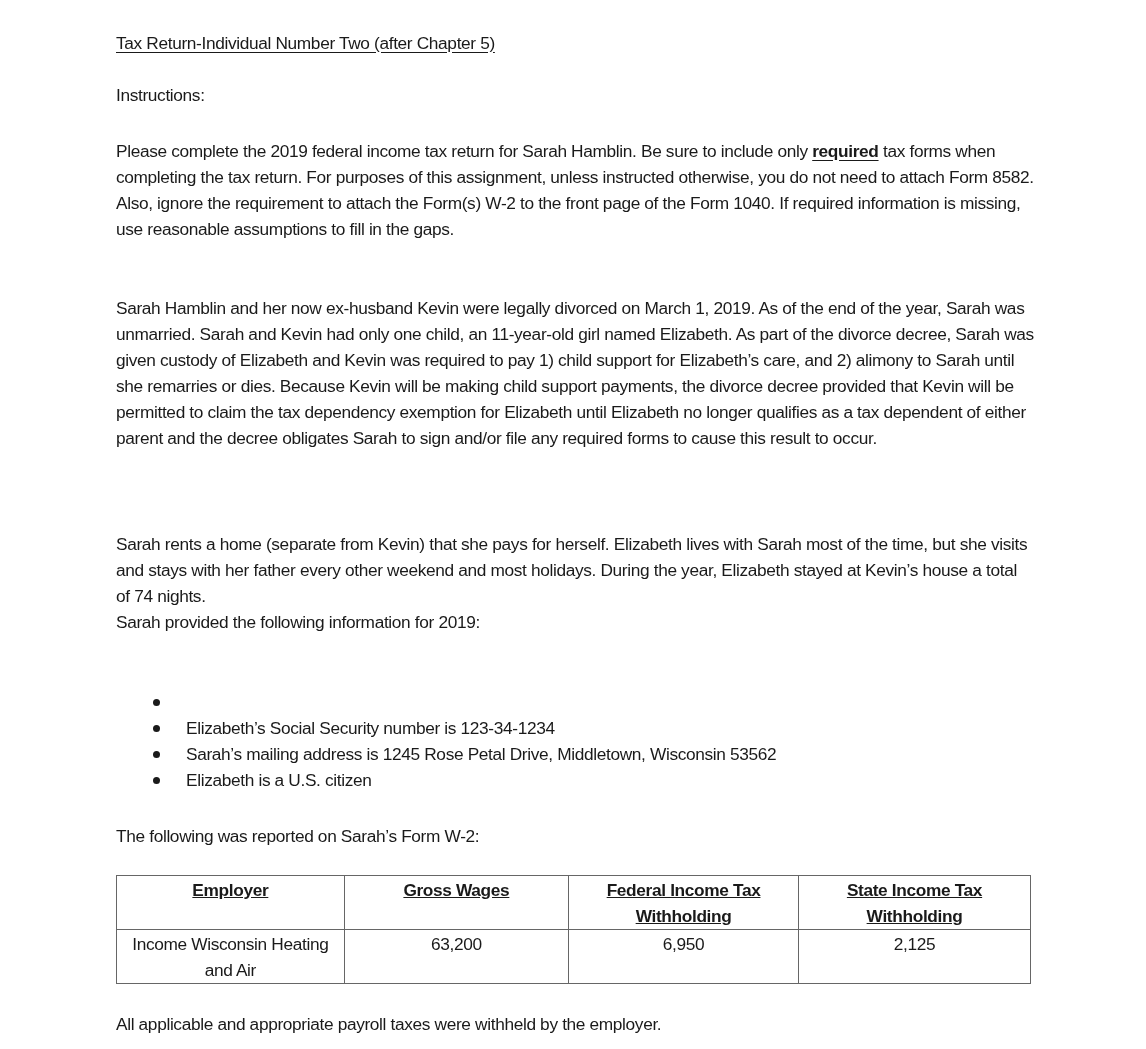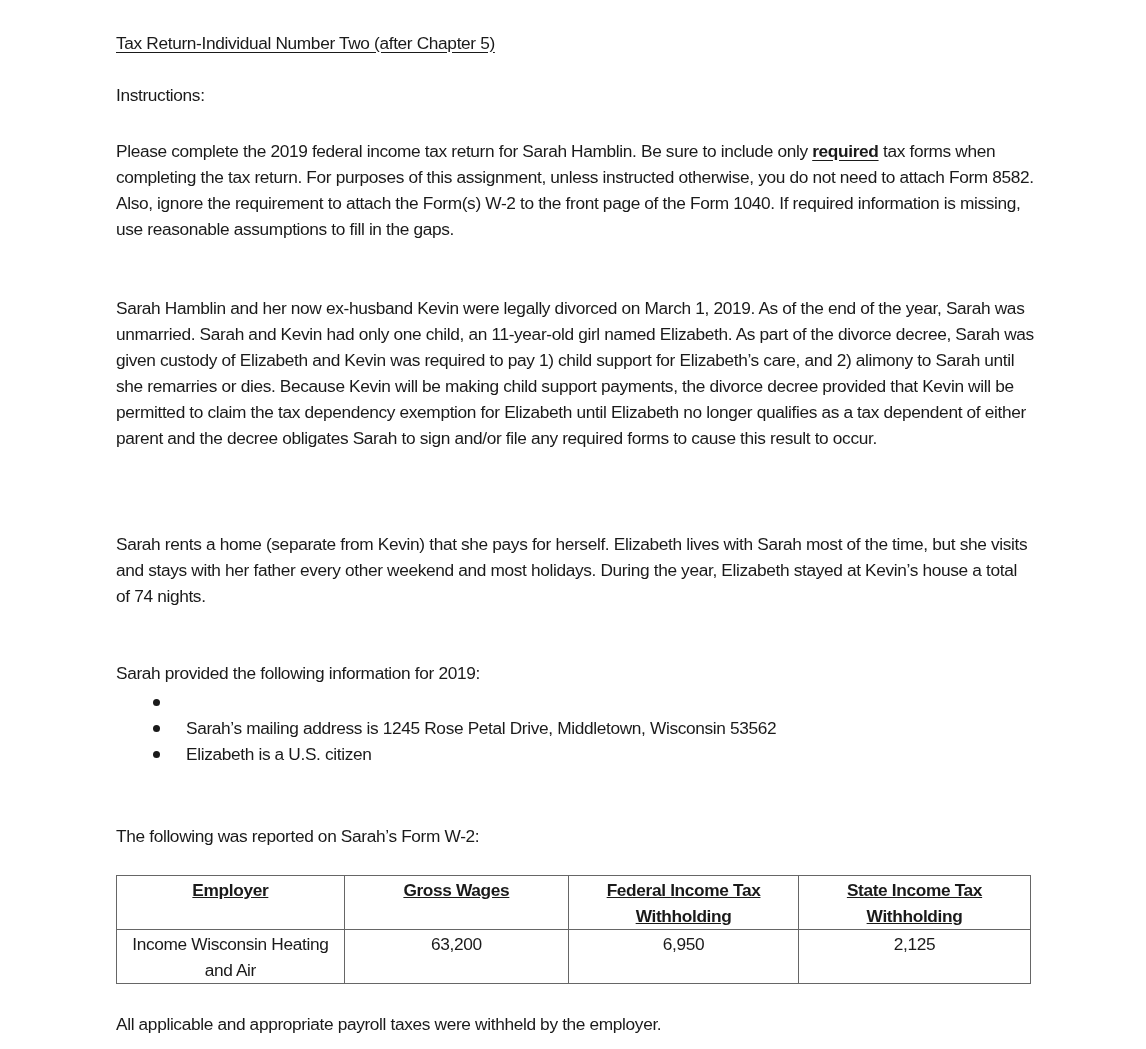--- a/index.html
+++ b/index.html
@@ -39,21 +39,21 @@
     .para {
       position: absolute;
       left: 0;
       width: 918px;
       line-height: 26px;
       margin: 0;
     }
     .para1 { top: 138px; }
     .para2 { top: 295px; }
     .para3 { top: 531px; }
-    .para4 { top: 660px; }
+    .para4 { top: 609px; }
     .bold-u {
       font-weight: bold;
       text-decoration: underline;
       text-underline-offset: 3px;
     }
     .bullets {
       position: absolute;
       top: 689px;
       left: 0;
       margin: 0;
@@ -117,20 +117,21 @@
   <p class="para para1"><span>Please complete the 2019 federal income tax return for Sarah Hamblin.  Be sure to include only </span><span class="bold-u">required</span><span> tax forms when completing the tax return.  For purposes of this assignment, unless instructed otherwise, you do not need to attach Form 8582.  Also, ignore the requirement to attach the Form(s) W-2 to the front page of the Form 1040.  If required information is missing, use reasonable assumptions to fill in the gaps.</span></p>
 
   <p class="para para2">Sarah Hamblin and her now ex-husband Kevin were legally divorced on March 1, 2019.  As of the end of the year, Sarah was unmarried.  Sarah and Kevin had only one child, an 11-year-old girl named Elizabeth.  As part of the divorce decree, Sarah was given custody of Elizabeth and Kevin was required to pay 1) child support for Elizabeth’s care, and 2) alimony to Sarah until she remarries or dies.  Because Kevin will be making child support payments, the divorce decree provided that Kevin will be permitted to claim the tax dependency exemption for Elizabeth until Elizabeth no longer qualifies as a tax dependent of either parent and the decree obligates Sarah to sign and/or file any required forms to cause this result to occur.</p>
 
   <p class="para para3">Sarah rents a home (separate from Kevin) that she pays for herself.  Elizabeth lives with Sarah most of the time, but she visits and stays with her father every other weekend and most holidays.  During the year, Elizabeth stayed at Kevin’s house a total of 74 nights.</p>
 
   <p class="para para4">Sarah provided the following information for 2019:</p>
 
   <ul class="bullets">
     <li><span class="bullet-dot"></span></li>
+    <li><span class="bullet-dot"></span><span>Elizabeth’s Social Security number is 123-34-1234</span></li>
     <li><span class="bullet-dot"></span><span>Sarah’s mailing address is 1245 Rose Petal Drive, Middletown, Wisconsin 53562</span></li>
     <li><span class="bullet-dot"></span><span>Elizabeth is a U.S. citizen</span></li>
   </ul>
 
   <p class="para para5">The following was reported on Sarah’s Form W-2:</p>
 
   <table class="w2-table">
     <thead>
       <tr>
         <th class="c1">Employer</th>

